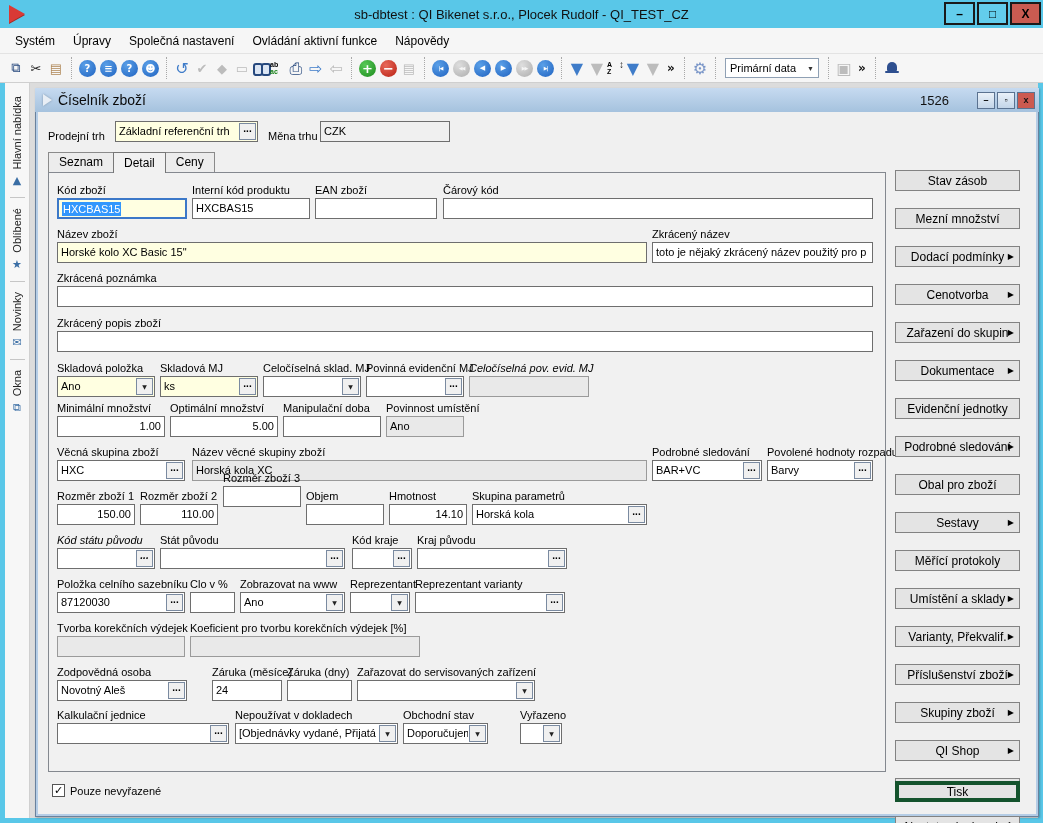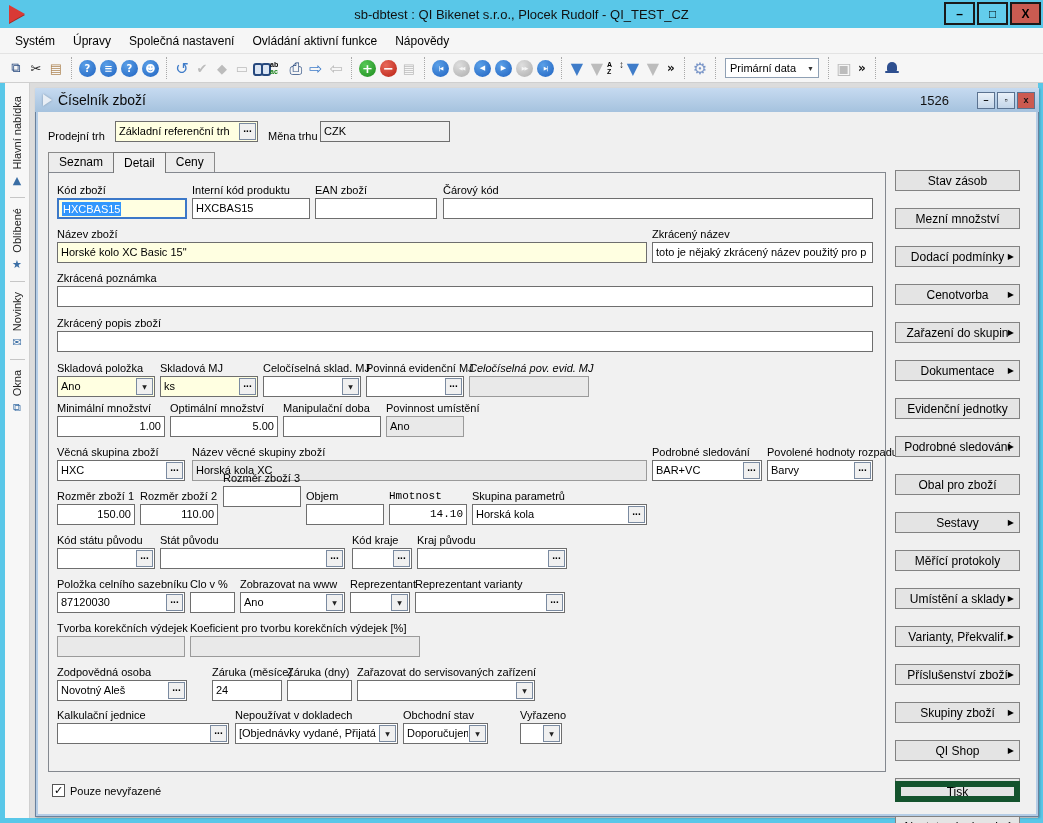--- a/index.html
+++ b/index.html
@@ -91,21 +91,21 @@
   .tabs { position:absolute; left:48px; top:152px; z-index:4; display:flex; }
   .tab { height:20px; padding:0 10px; line-height:19px; font-size:12px; background:#ececec; border:1px solid #8a8a8a; border-bottom:none; margin-right:-1px; cursor:pointer; }
   .tab.active { background:#f1f1f1; height:21px; position:relative; z-index:6; line-height:20px; border-color:#777; }
 
   .panel { position:absolute; left:48px; top:172px; width:838px; height:600px; border:1px solid #84888f; background:#f1f1f1; z-index:2; }
 
   
   .side-buttons { position:absolute; left:895px; top:170px; width:125px; display:flex; flex-direction:column; gap:17px; z-index:3; }
   .side-btn { position:relative; height:21px; background:#e4e4e4; border:1px solid #828282; font-size:12px; display:flex; align-items:center; justify-content:center; cursor:pointer; white-space:nowrap; }
   .side-btn .arr { position:absolute; right:5px; font-size:8px; font-family:"DejaVu Sans",sans-serif; }
-  .print-btn { position:absolute; left:895px; top:781px; width:125px; height:21px; background:#e4e4e4; border:6px solid #14532d; font-size:12px; display:flex; align-items:center; justify-content:center; cursor:pointer; z-index:3; }
+  .print-btn { position:absolute; left:895px; top:781px; width:125px; height:21px; background:#e4e4e4; border:4px solid #14532d; font-size:12px; display:flex; align-items:center; justify-content:center; cursor:pointer; z-index:3; }
 
   
   .footer-check { position:absolute; left:52px; top:784px; display:flex; align-items:center; gap:5px; z-index:3; cursor:pointer; }
   .cb { width:13px; height:13px; background:#fff; border:1px solid #555; display:flex; align-items:center; justify-content:center; font-size:11px; line-height:11px; }
   .footer-check .lbl { font-size:11px; }
 </style>
 </head>
 <body>
 
 <div id="app">
@@ -404,35 +404,35 @@
     <div class="fbox">
         <span class="fval"></span>
       </div>
   </div>
   <div class="fld" style="left:306px;top:490px;width:78px;">
     <span class="flbl">Objem</span>
     <div class="fbox">
         <span class="fval"></span>
       </div>
   </div>
-  <div class="fld" style="left:389px;top:490px;width:78px;font-family:Liberation Mono, monospace;">
+  <div class="fld" style="left:389px;top:490px;width:78px;">
     <span class="flbl">Hmotnost</span>
     <div class="fbox">
         <span class="fval num">14.10</span>
       </div>
   </div>
   <div class="fld" style="left:472px;top:490px;width:175px;">
     <span class="flbl">Skupina parametrů</span>
     <div class="fbox">
         <span class="fval">Horská kola</span>
         <span class="fbtn ell"></span>
       </div>
   </div>
 
-  <div class="fld" style="left:57px;top:534px;width:98px;">
+  <div class="fld" style="left:57px;top:534px;width:98px;font-style:italic;">
     <span class="flbl">Kód státu původu</span>
     <div class="fbox">
         <span class="fval"></span>
         <span class="fbtn ell"></span>
       </div>
   </div>
   <div class="fld" style="left:160px;top:534px;width:185px;">
     <span class="flbl">Stát původu</span>
     <div class="fbox">
         <span class="fval"></span>

